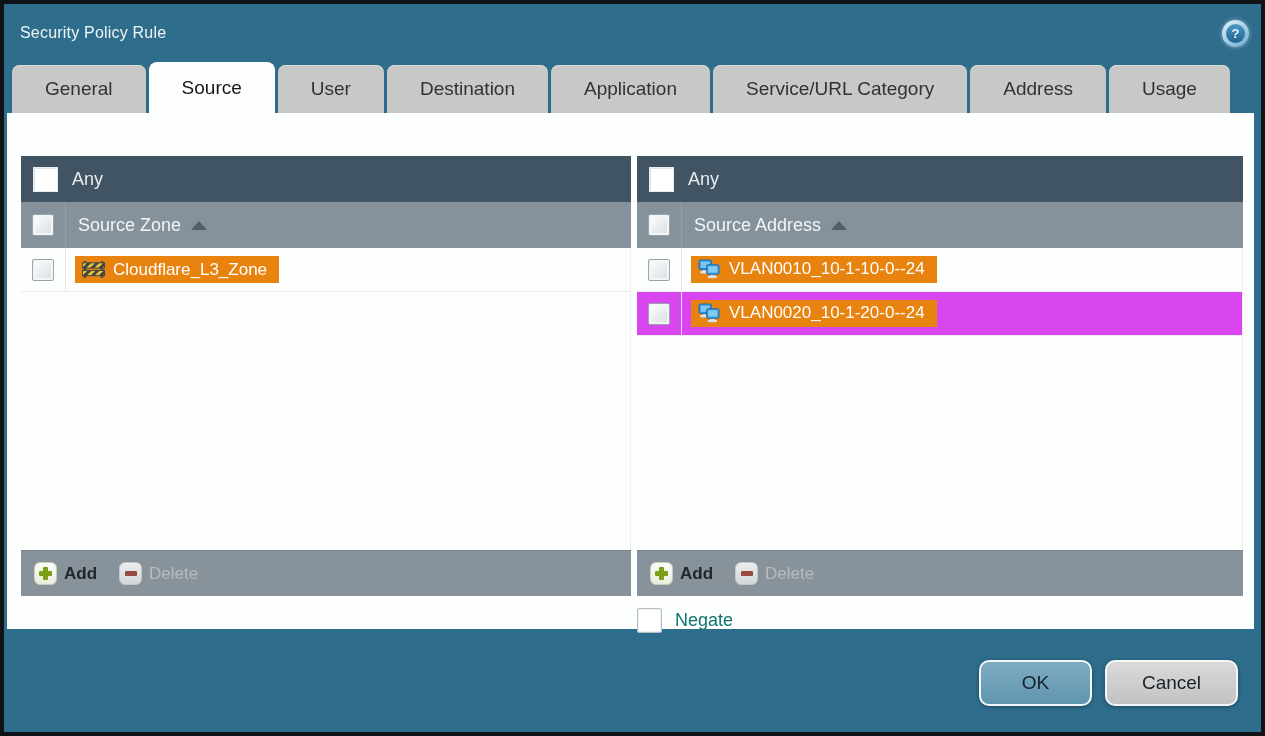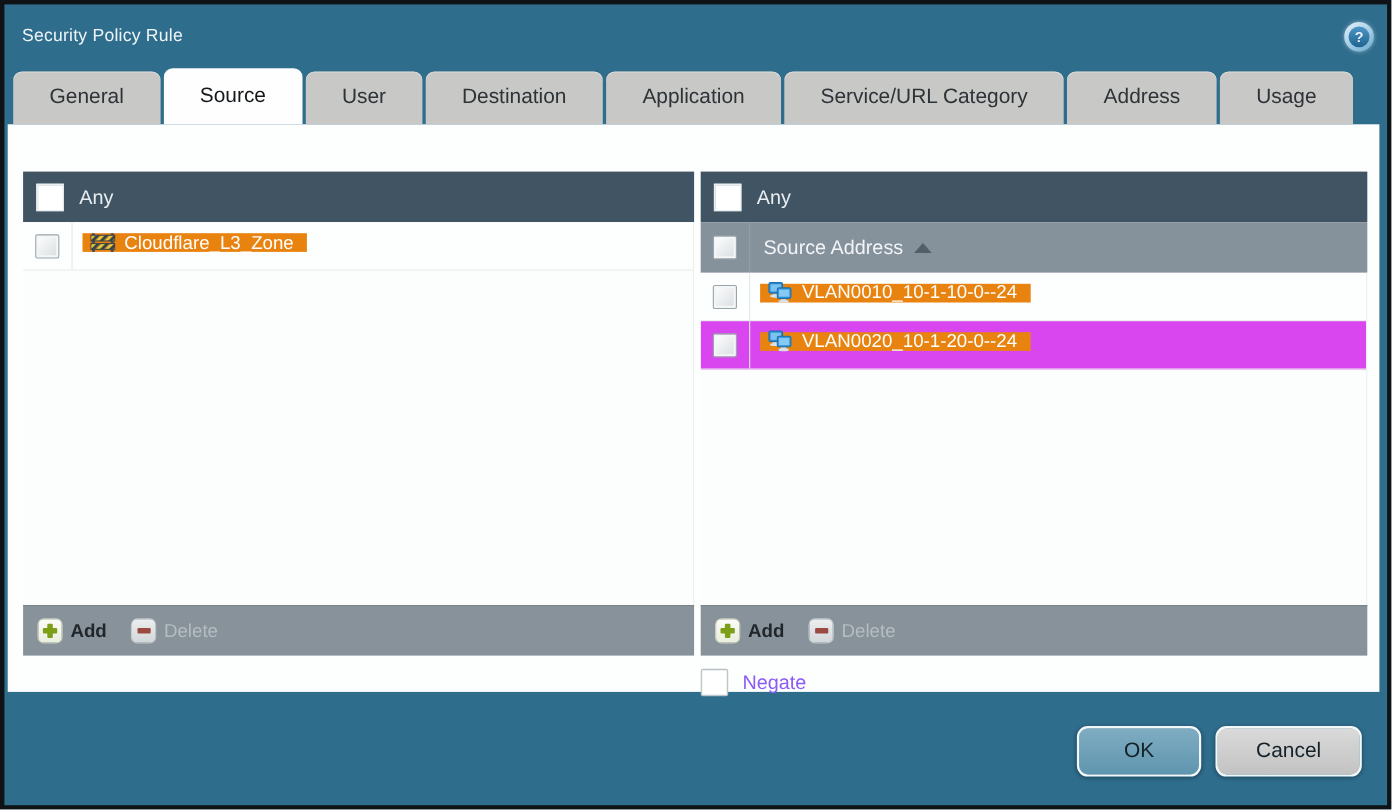--- a/index.html
+++ b/index.html
@@ -101,21 +101,21 @@
   .row.alt { background:#d946ef; }
   .cb-cell {
     width:45px; height:100%;
     display:flex; align-items:center; justify-content:center;
     border-right:1px solid #E4E8EA; flex:none;
   }
   .row-content { padding-left:9px; }
   .chip {
     display:inline-flex; align-items:center; gap:8px;
     background:#E9830F; color:#ffffff;
-    font-size:17px; height:17px;
+    font-size:17px; height:27px;
     padding:0 12px 0 7px;
   }
 
   .panel-footer {
     height:46px; background:#87929A; border-top:1px solid #79848C;
     display:flex; align-items:center; padding-left:13px; gap:22px; flex:none;
   }
   .footer-btn { display:flex; align-items:center; gap:7px; cursor:pointer; }
   .footer-btn .fb-label { font-size:17px; font-weight:600; color:#20262A; }
   .footer-btn.disabled { cursor:default; }
@@ -140,21 +140,21 @@
     width:12px; height:5px; left:4.5px; top:8px;
   }
 
   .negate-row { margin-top:12px; margin-left:616px; display:flex; align-items:center; gap:13px; }
   .cb-negate {
     width:25px; height:25px; border-radius:2px;
     background:#ffffff; border:1px solid #B7BFC4;
     box-shadow: inset 0 0 0 1px #eef1f3;
     cursor:pointer; flex:none;
   }
-  .negate-label { font-size:18px; color:#8b5cf6; }
+  .negate-label { font-size:18px; color:#0f766e; }
 
   
   .button-bar { display:flex; justify-content:flex-end; gap:13px; margin:31px 23px 0 0; }
   .btn {
     height:46px; border-radius:10px;
     border:2px solid #F4F7F8;
     font-family:"Liberation Sans", sans-serif;
     font-size:19px; color:#16222A;
     box-shadow: 0 1px 4px rgba(0,0,0,.35);
     cursor:pointer;
@@ -201,20 +201,27 @@
       </div>
   </div>
 
   <div class="content">
     <div class="panels">
 
       <div class="panel">
         <div class="any-header">
           <span class="cb-any"></span>
           <span class="any-label">Any</span>
+        </div>
+        <div class="col-header">
+          <span class="cb-col-cell">
+            <span class="cb"></span>
+          </span>
+          <span class="col-label">Source Zone</span>
+          <span class="sort-asc"></span>
         </div>
         <div class="rows">
           <div class="row">
             <span class="cb-cell">
               <span class="cb"></span>
             </span>
             <span class="row-content">
               <span class="chip">
                 <svg width="23" height="19" viewBox="0 0 24 20" aria-hidden="true">
                   <defs>

